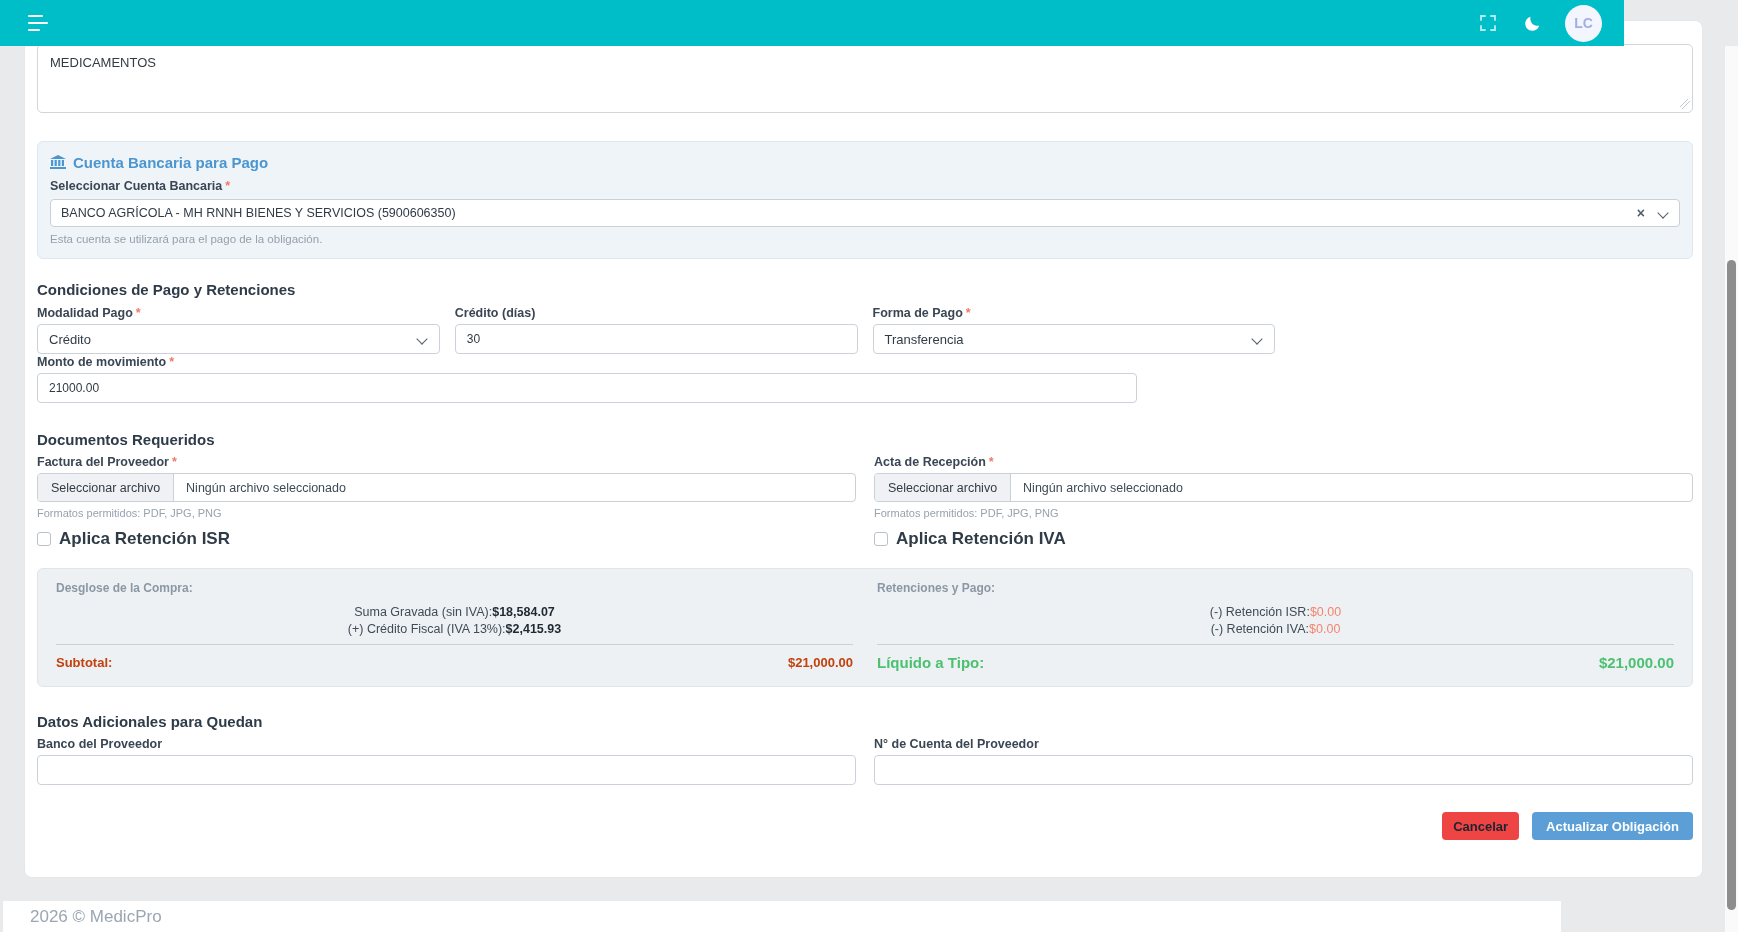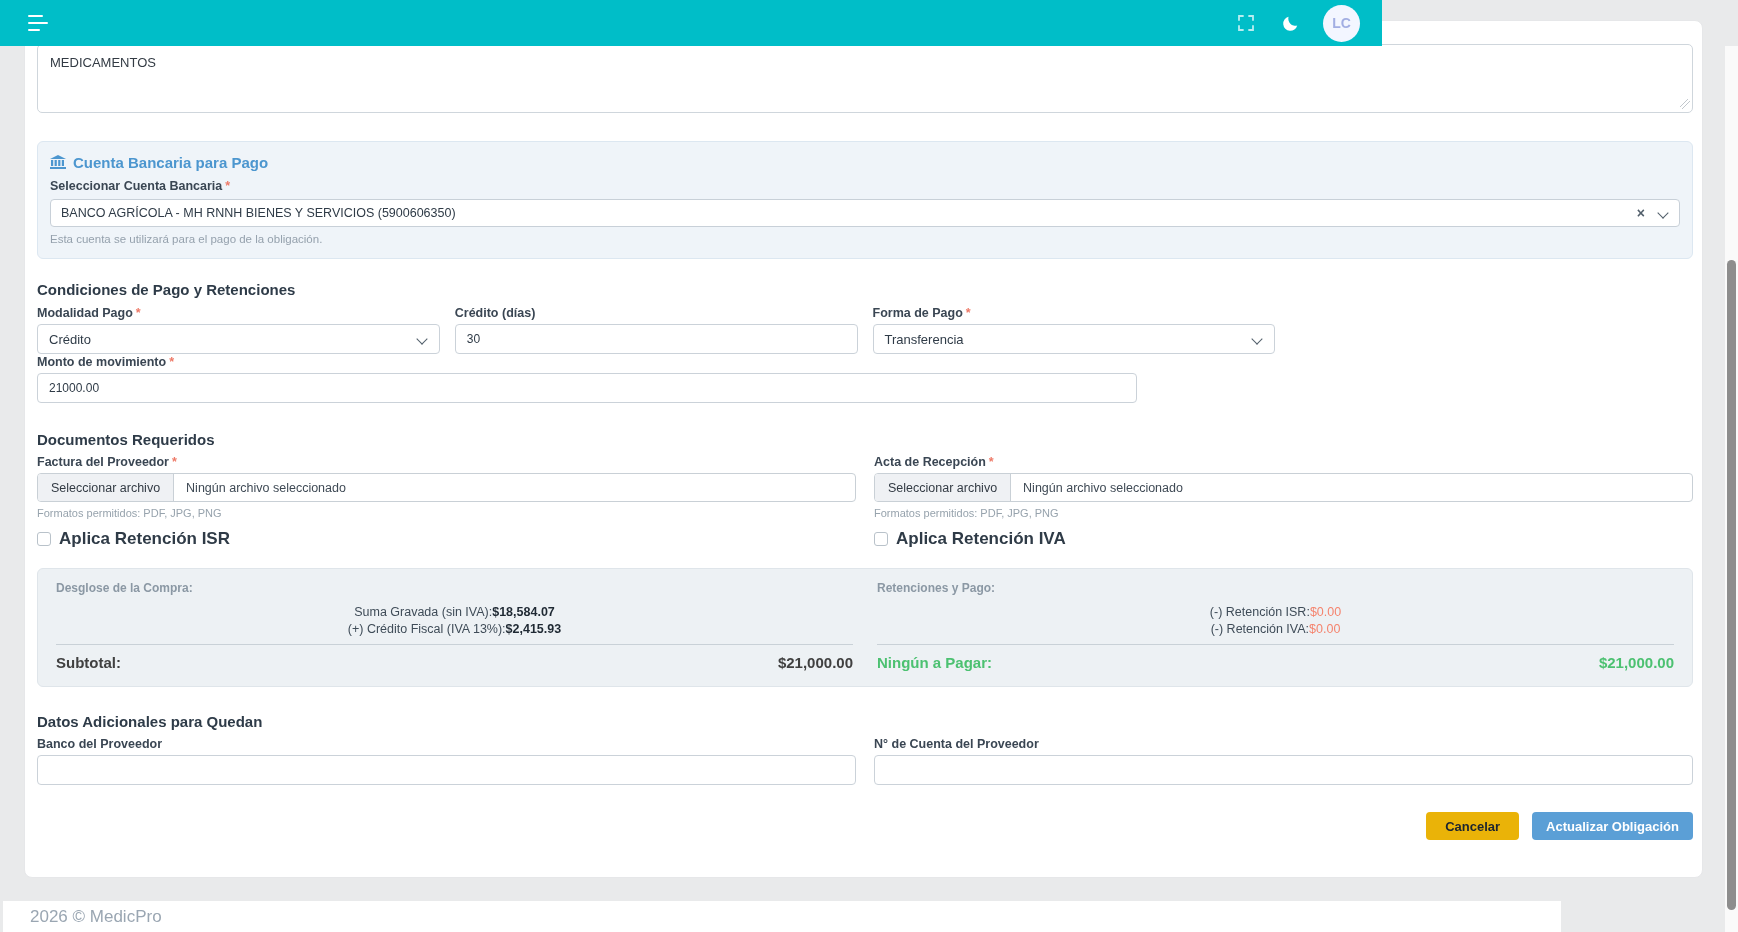--- a/index.html
+++ b/index.html
@@ -5,21 +5,21 @@
   * { margin:0; padding:0; box-sizing:border-box; }
   html,body { width:1738px; height:932px; overflow:hidden; }
   body {
     font-family:"Liberation Sans", sans-serif;
     background:#e9eaeb;
     position:relative;
     color:#2f3b47;
   }
   
   .topbar {
-    position:absolute; top:0; left:0; width:1382px; height:46px;
+    position:absolute; top:0; left:0; width:1624px; height:46px;
     background:#00bec8; z-index:50;
     display:flex; align-items:center; justify-content:space-between;
     padding:0 22px 0 28px;
   }
   .hamburger { width:22px; height:16px; display:flex; flex-direction:column; justify-content:space-between; cursor:pointer; }
   .hamburger span { height:2.4px; background:#ffffff; border-radius:2px; display:block; }
   .hamburger .b1 { width:15px; }
   .hamburger .b2 { width:20px; }
   .hamburger .b3 { width:12px; }
   .topbar-right { display:flex; align-items:center; gap:22px; }
@@ -104,28 +104,28 @@
   .summary {
     margin-top:22px; background:#edf1f4; border:1px solid #dfe5ea; border-radius:6px;
     padding:12px 18px 14px 18px;
     display:grid; grid-template-columns:1fr 1fr; gap:16px 24px;
   }
   .sum-title { font-size:12px; font-weight:bold; color:#8b98a4; height:16px; margin-bottom:6px; }
   .sum-row { display:flex; justify-content:center; align-items:center; height:17px; font-size:12.5px; color:#3f4c58; }
   .sum-val { font-weight:bold; color:#1f2933; }
   .sum-val.zero { color:#f5846e; font-weight:normal; }
   .sum-div { border-top:1px solid #c9d1d7; margin:7px 0; }
-  .sum-total { display:flex; justify-content:space-between; align-items:center; height:20px; font-size:15px; font-weight:bold; color:#404040; }
+  .sum-total { display:flex; justify-content:space-between; align-items:center; height:20px; font-size:13px; font-weight:bold; color:#c2410c; }
   .sum-total.green { font-size:15px; color:#4cc171; }
   
   .extra-grid { margin-top:5px; }
   
   .actions { margin-top:27px; display:flex; justify-content:flex-end; align-items:center; gap:13px; }
   .btn { height:28px; border:none; border-radius:4px; font-family:"Liberation Sans",sans-serif; font-size:13px; font-weight:bold; cursor:pointer; display:flex; align-items:center; }
-  .btn-cancel { background:#eab308; color:#1b2430; padding:0 19px; }
+  .btn-cancel { background:#ef4444; color:#1b2430; padding:0 11px; }
   .btn-primary { background:#5b9fd6; color:#ffffff; padding:0 14px; }
   
   .footer {
     position:absolute; left:3px; bottom:0; width:1558px; height:31px; background:#ffffff;
     display:flex; align-items:center; padding-left:27px; z-index:30;
     font-size:17px; color:#9aa6b2;
   }
 </style>
 </head>
 <body>
@@ -288,21 +288,21 @@
       <div class="sum-row">
         <span>(-) Retención ISR:</span>
         <span class="sum-val zero">$0.00</span>
       </div>
       <div class="sum-row">
         <span>(-) Retención IVA:</span>
         <span class="sum-val zero">$0.00</span>
       </div>
       <div class="sum-div"></div>
       <div class="sum-total green">
-        <span>Ningún a Pagar:</span>
+        <span>Líquido a Tipo:</span>
         <span>$21,000.00</span>
       </div>
     </div>
   </section>
 
   <h2 class="section-h mt-extra">Datos Adicionales para Quedan</h2>
 
   <div class="grid-2 extra-grid">
     <div>
       <div class="cell-label">

